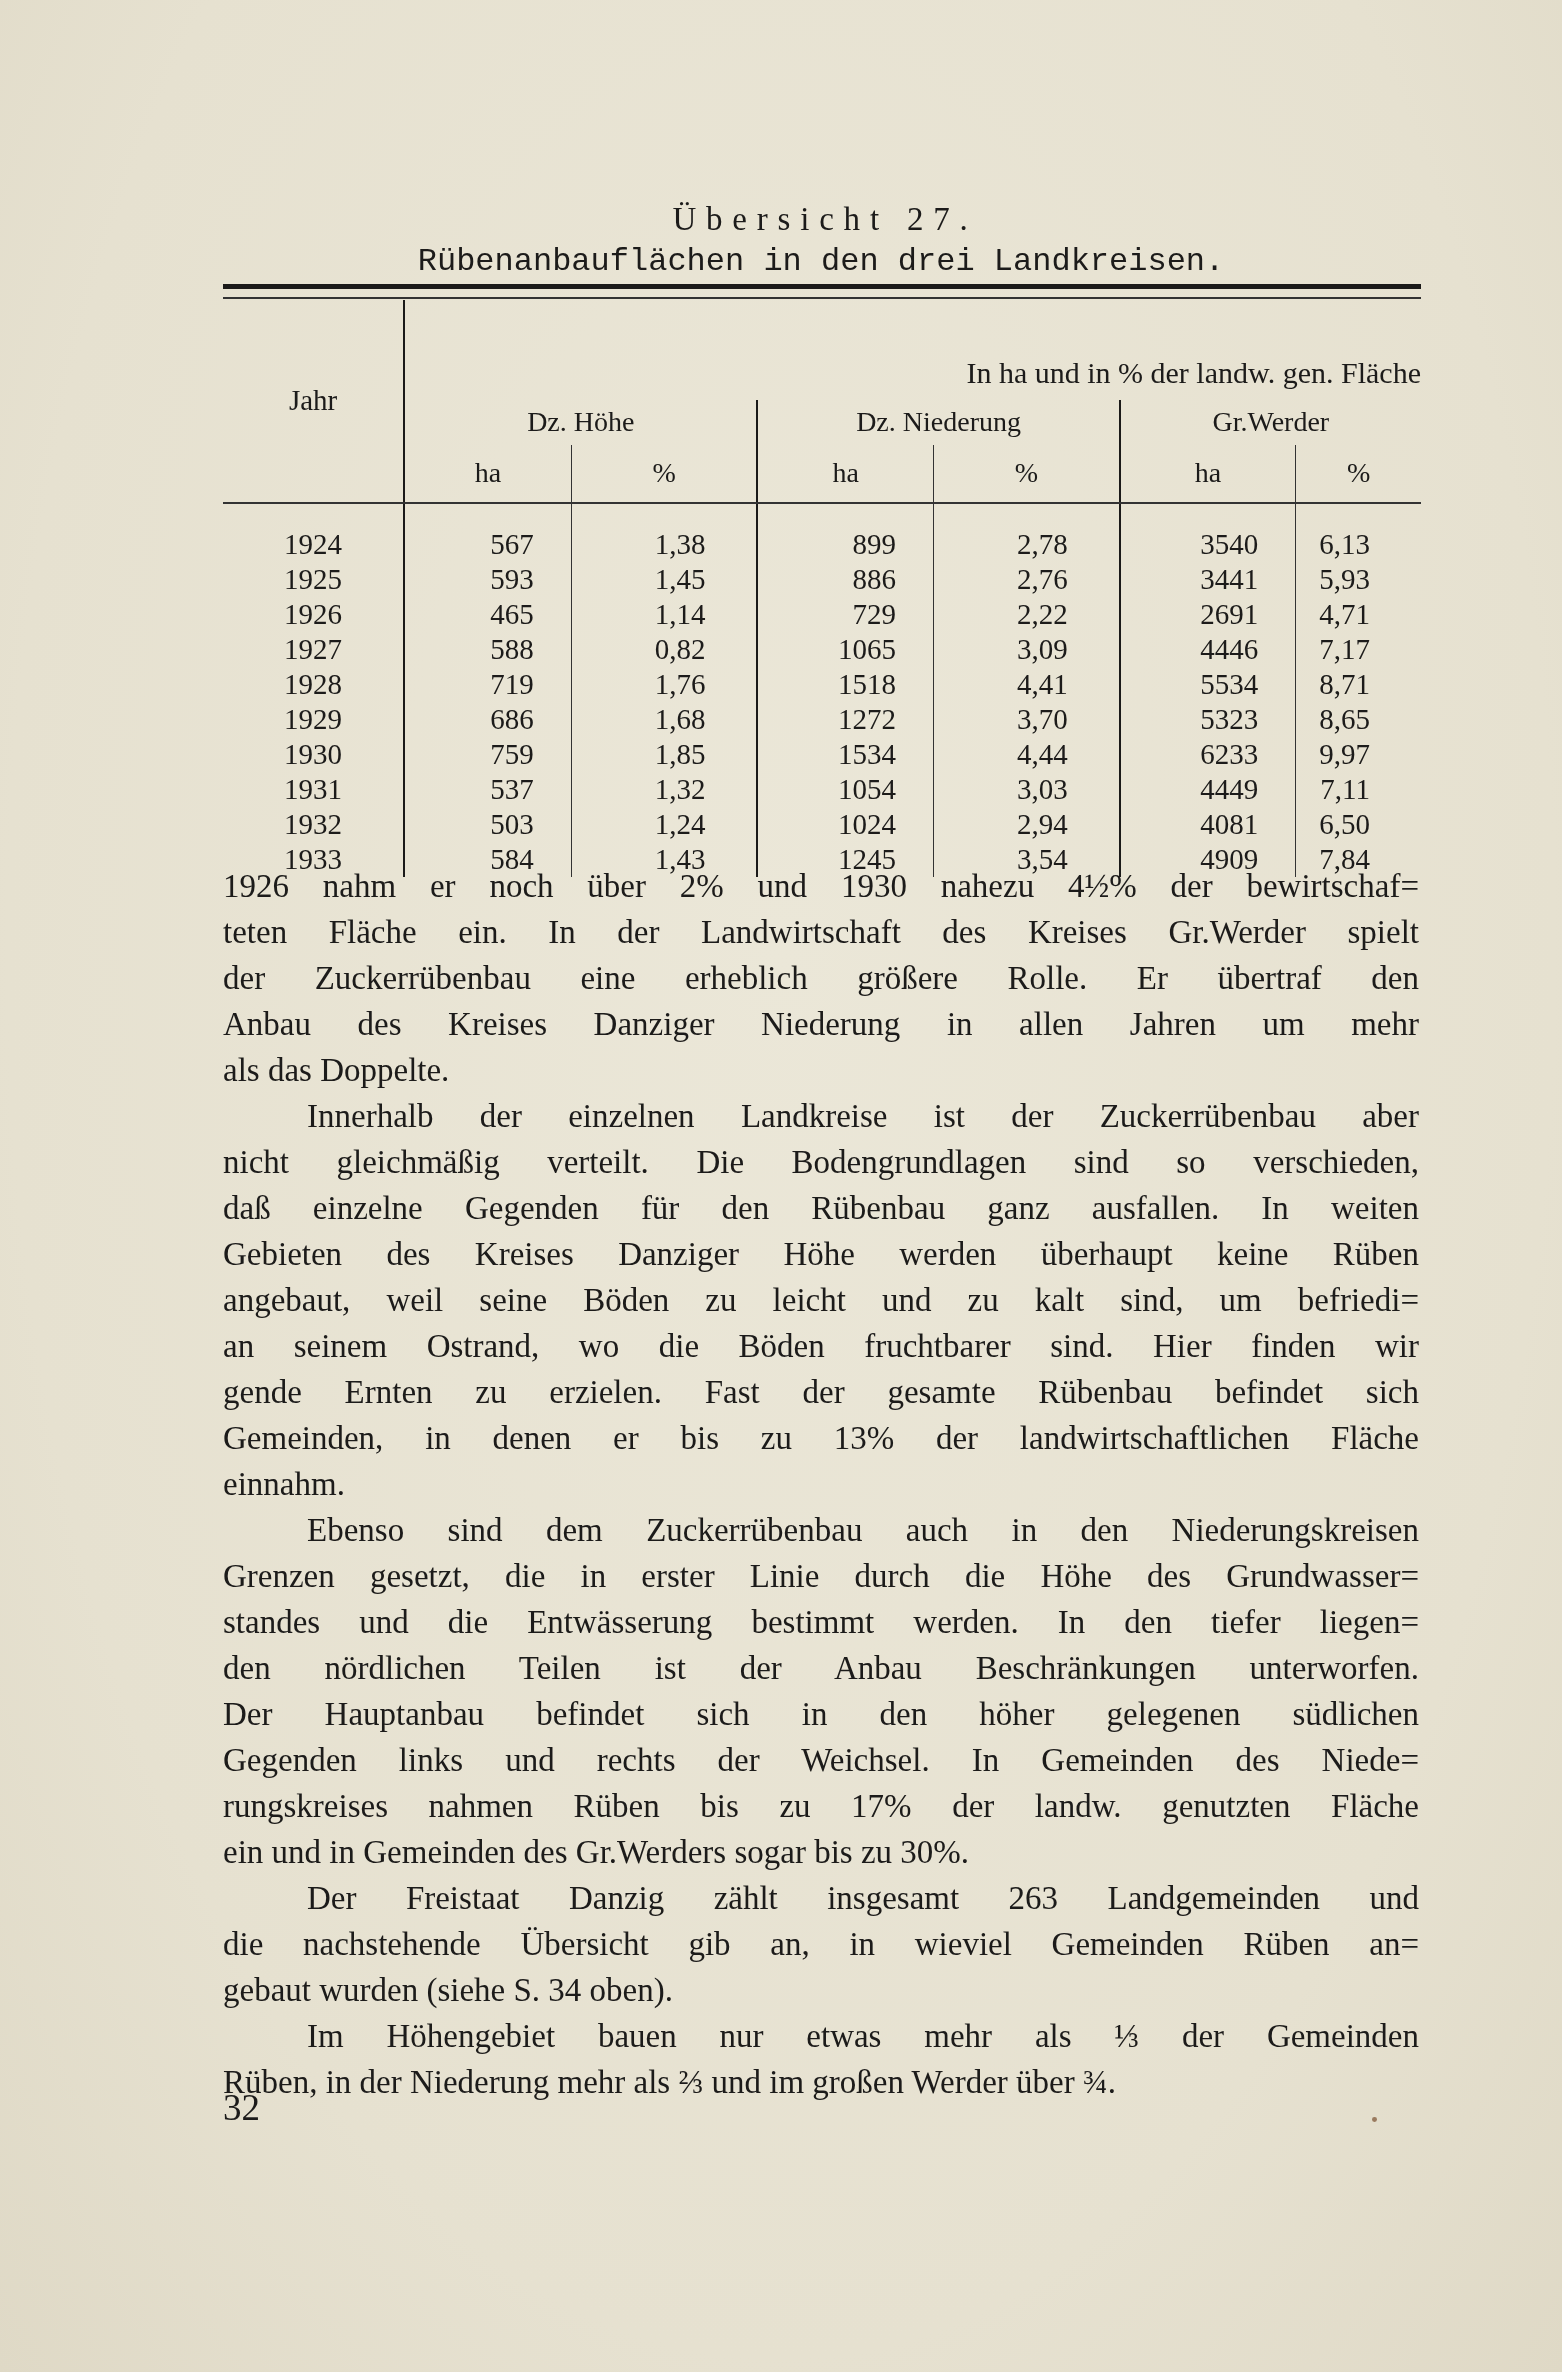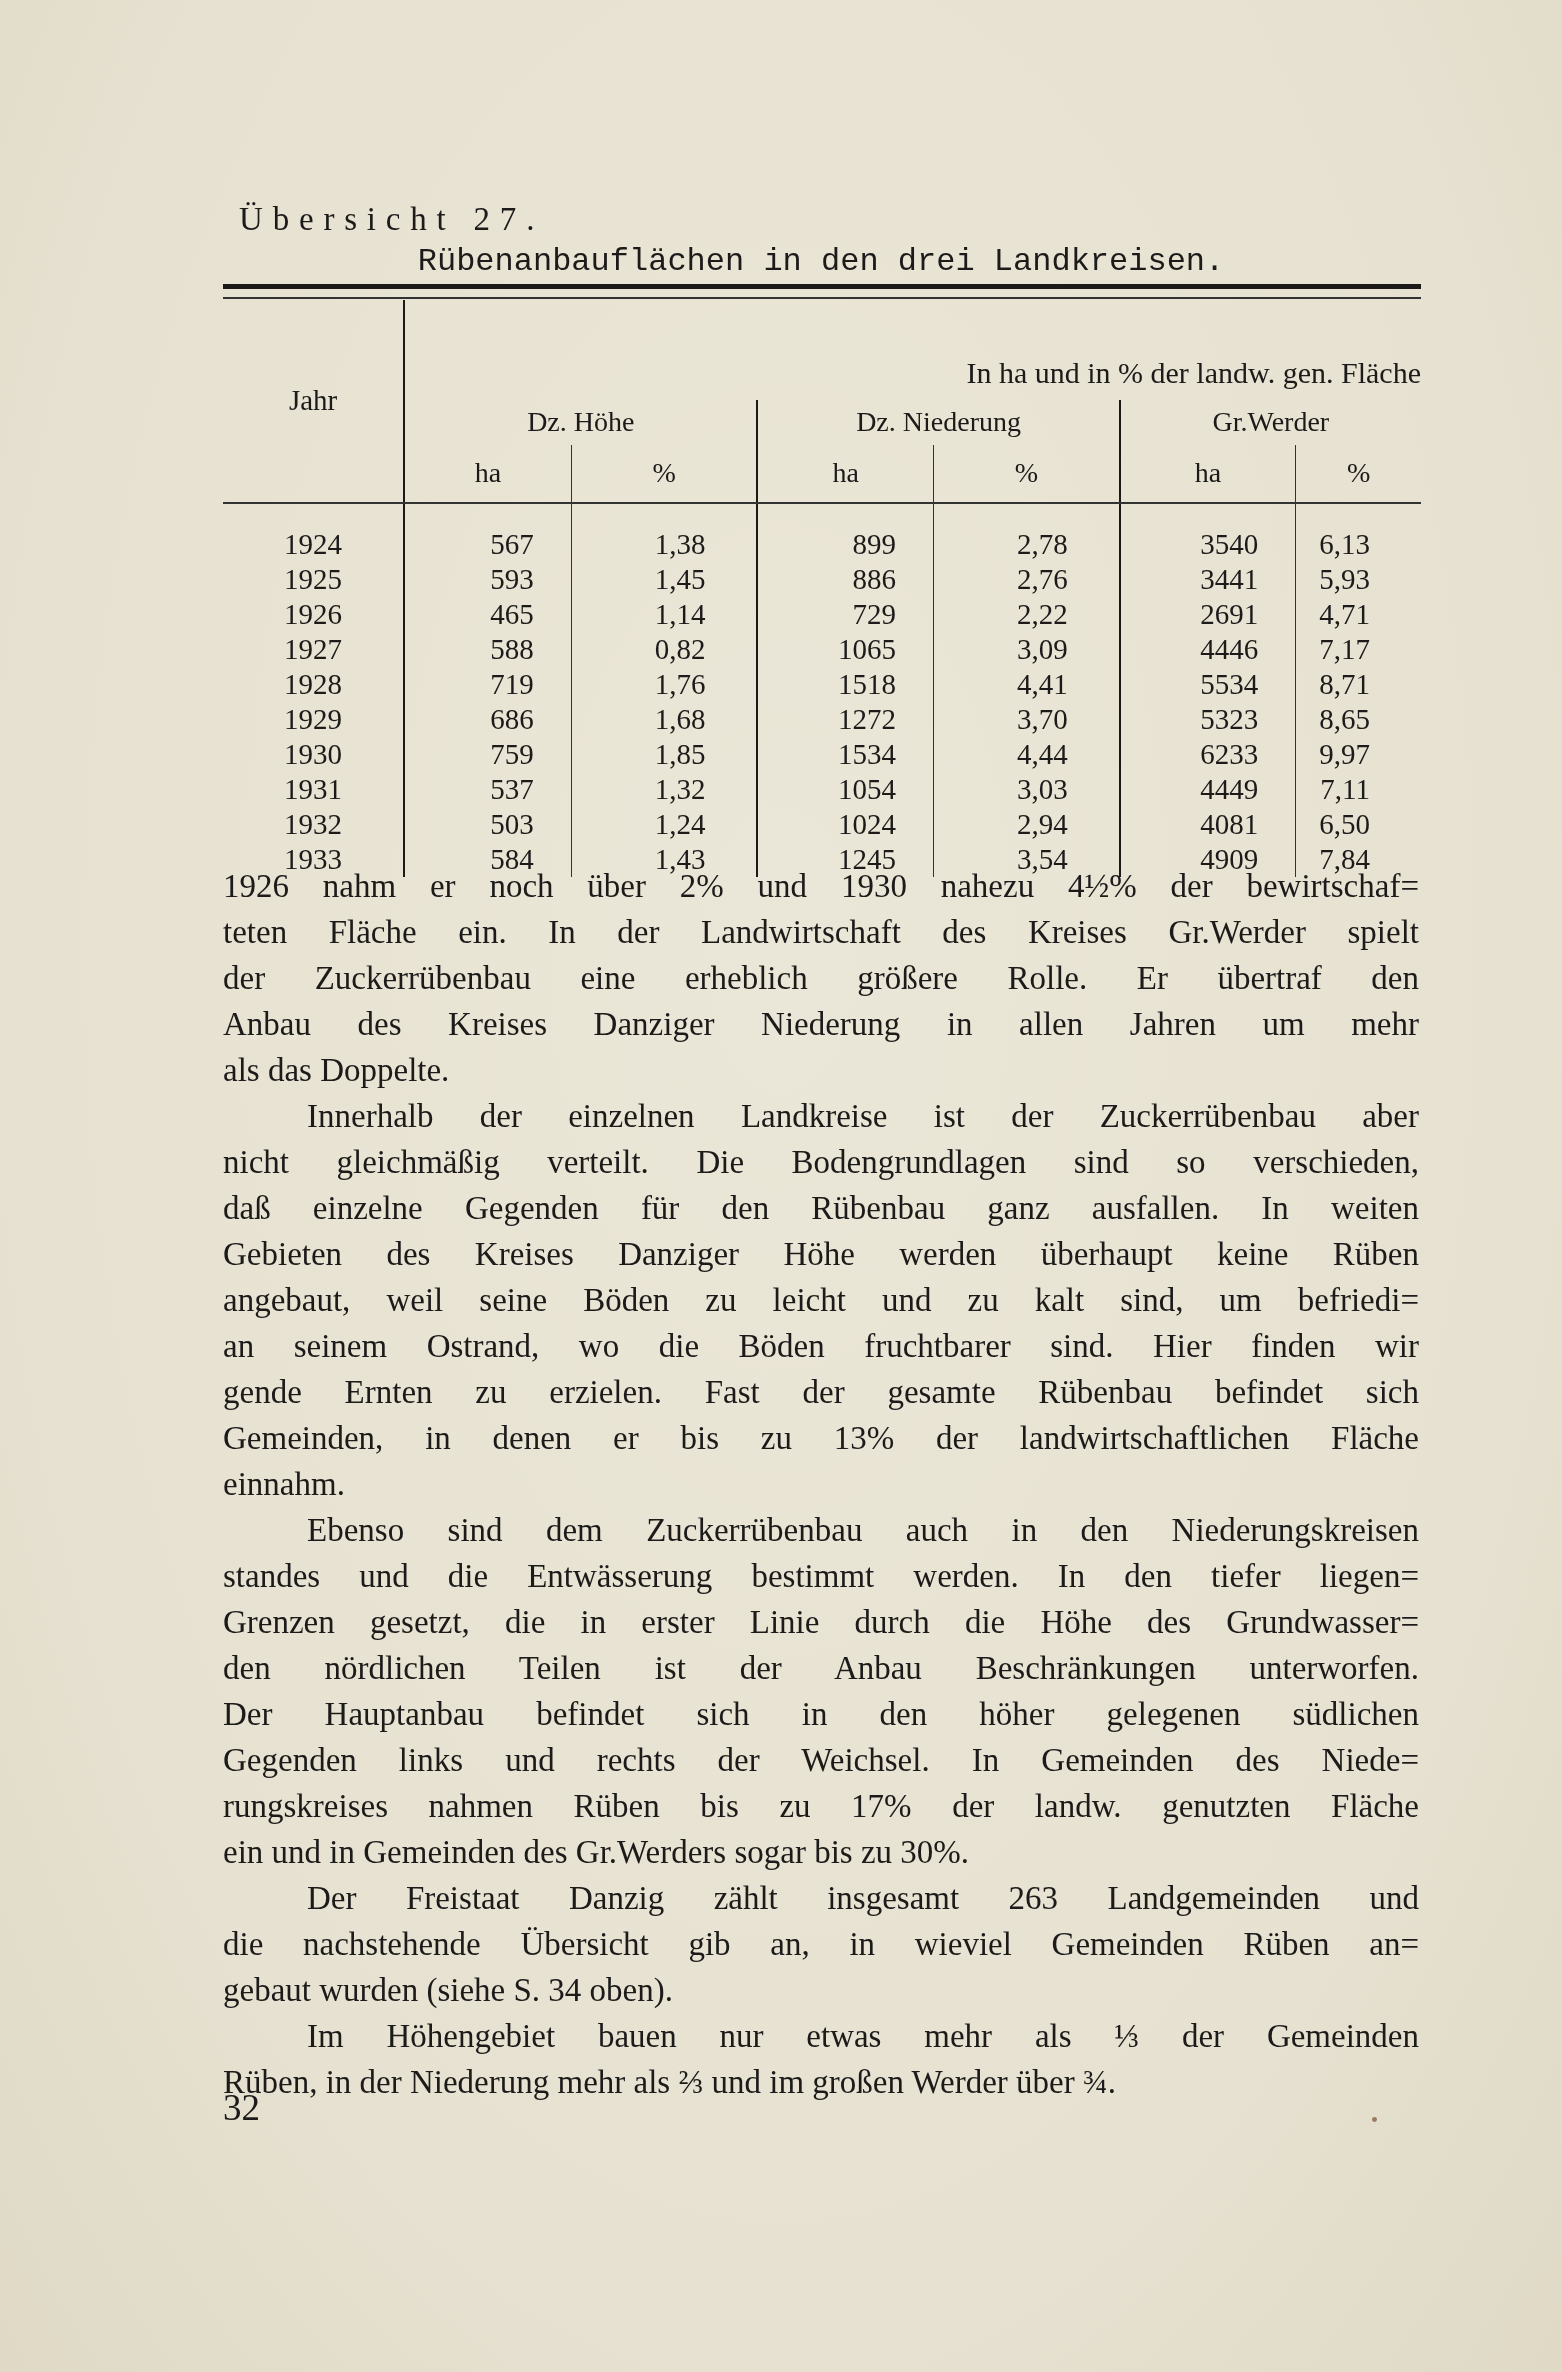--- a/index.html
+++ b/index.html
@@ -6,21 +6,21 @@
   body {
     width: 1562px; height: 2373px;
     background: #e8e3d3;
     background-image: radial-gradient(ellipse at 50% 40%, #ebe7d8 0%, #e6e1d0 70%, #dfd9c6 100%);
     color: #1c1b1a;
     font-family: "DejaVu Serif", serif;
     position: relative; overflow: hidden;
   }
   .page { position: absolute; left: 223px; top: 0; width: 1196px; }
   .title1 {
-    position: absolute; top: 201px; left: 16px; width: 1196px; 
+    position: absolute; top: 201px; left: 4px; width: 1196px; text-align: center;
     font-family: "Liberation Serif", serif; font-size: 33px; letter-spacing: 9.8px;
   }
   .title2 {
     position: absolute; top: 243px; left: 0; width: 1196px; text-align: center;
     font-family: Liberation Mono, monospace; font-size: 32px; font-stretch: condensed;
   }
   .rule-thick { position: absolute; left: 0; top: 284px; width: 1198px; height: 4.9px; background: #1b1a19; }
   .rule-thin1 { position: absolute; left: 0; top: 297px; width: 1198px; height: 2px; background: #333; }
 
   table.data {
@@ -212,22 +212,22 @@
         <span class="ln">daß einzelne Gegenden für den Rübenbau ganz ausfallen. In weiten</span>
         <span class="ln">Gebieten des Kreises Danziger Höhe werden überhaupt keine Rüben</span>
         <span class="ln">angebaut, weil seine Böden zu leicht und zu kalt sind, um befriedi=</span>
         <span class="ln">an seinem Ostrand, wo die Böden fruchtbarer sind. Hier finden wir</span>
         <span class="ln">gende Ernten zu erzielen. Fast der gesamte Rübenbau befindet sich</span>
         <span class="ln">Gemeinden, in denen er bis zu 13% der landwirtschaftlichen Fläche</span>
         <span class="ln last">einnahm.</span>
       </p>
       <p>
         <span class="ln indent">Ebenso sind dem Zuckerrübenbau auch in den Niederungskreisen</span>
+        <span class="ln">Grenzen gesetzt, die in erster Linie durch die Höhe des Grundwasser=</span>
         <span class="ln">standes und die Entwässerung bestimmt werden. In den tiefer liegen=</span>
-        <span class="ln">Grenzen gesetzt, die in erster Linie durch die Höhe des Grundwasser=</span>
         <span class="ln">den nördlichen Teilen ist der Anbau Beschränkungen unterworfen.</span>
         <span class="ln">Der Hauptanbau befindet sich in den höher gelegenen südlichen</span>
         <span class="ln">Gegenden links und rechts der Weichsel. In Gemeinden des Niede=</span>
         <span class="ln">rungskreises nahmen Rüben bis zu 17% der landw. genutzten Fläche</span>
         <span class="ln last">ein und in Gemeinden des Gr.Werders sogar bis zu 30%.</span>
       </p>
       <p>
         <span class="ln indent">Der Freistaat Danzig zählt insgesamt 263 Landgemeinden und</span>
         <span class="ln">die nachstehende Übersicht gib an, in wieviel Gemeinden Rüben an=</span>
         <span class="ln last">gebaut wurden (siehe S. 34 oben).</span>

